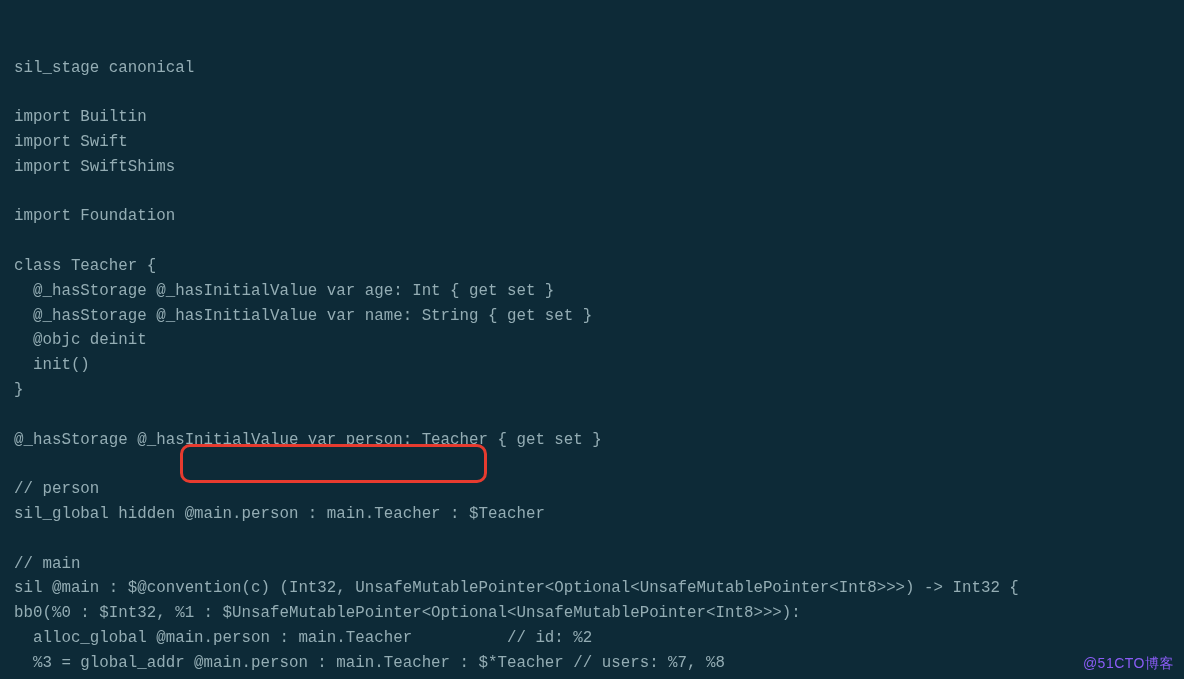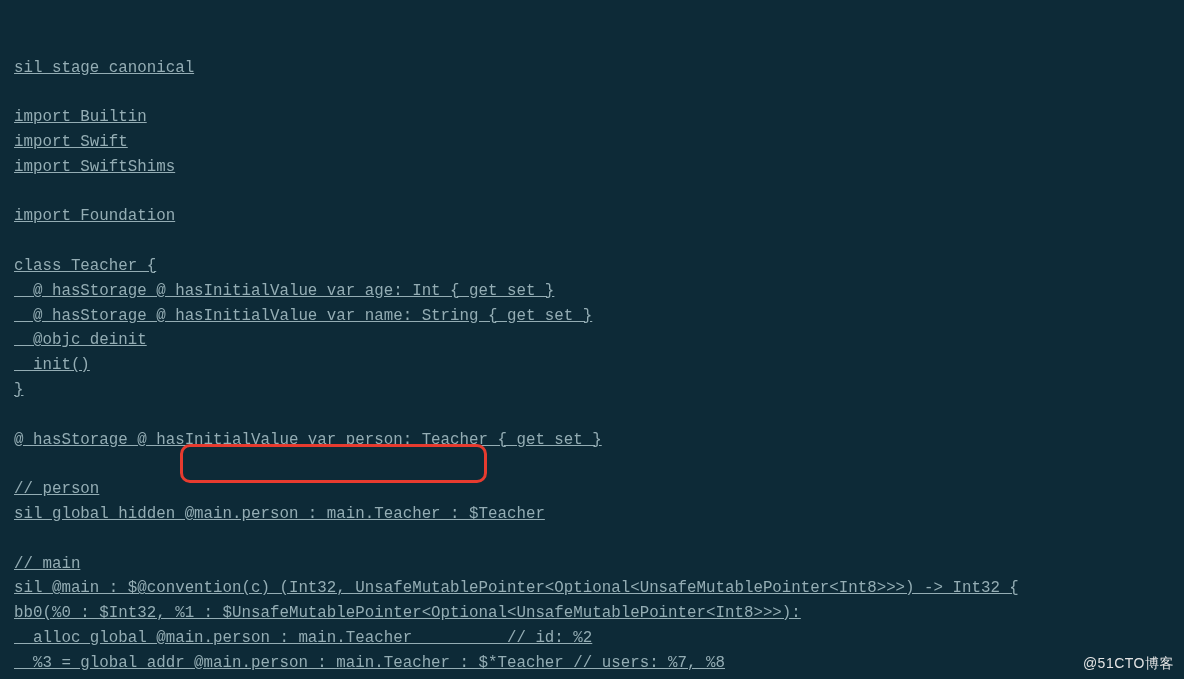--- a/index.html
+++ b/index.html
@@ -12,32 +12,32 @@
     font-family: "Menlo", "Consolas", "Courier New", monospace;
     font-size: 15.8px;
     color: #94adb4;
   }
   .editor {
     position: relative;
     padding: 6px 0 0 14px;
     line-height: 24.8px;
     white-space: pre;
   }
-  .line { height: 24.8px; text-decoration: underline; }
+  .line { height: 24.8px; }
   .highlight-box {
     position: absolute;
     border: 3px solid #e63b2f;
     border-radius: 10px;
     pointer-events: none;
   }
   .watermark {
     position: absolute;
     right: 10px;
     bottom: 6px;
-    color: #e5e5e5;
+    color: #8b5cf6;
     font-size: 14px;
     font-family: sans-serif;
     letter-spacing: 0.5px;
   }
 </style>
 </head>
 <body>
 
 <div class="editor">
   <div id="code-container"><div class="line">sil_stage canonical</div><div class="line"></div><div class="line">import Builtin</div><div class="line">import Swift</div><div class="line">import SwiftShims</div><div class="line"></div><div class="line">import Foundation</div><div class="line"></div><div class="line">class Teacher {</div><div class="line">  @_hasStorage @_hasInitialValue var age: Int { get set }</div><div class="line">  @_hasStorage @_hasInitialValue var name: String { get set }</div><div class="line">  @objc deinit</div><div class="line">  init()</div><div class="line">}</div><div class="line"></div><div class="line">@_hasStorage @_hasInitialValue var person: Teacher { get set }</div><div class="line"></div><div class="line">// person</div><div class="line">sil_global hidden @main.person : main.Teacher : $Teacher</div><div class="line"></div><div class="line">// main</div><div class="line">sil @main : $@convention(c) (Int32, UnsafeMutablePointer&lt;Optional&lt;UnsafeMutablePointer&lt;Int8&gt;&gt;&gt;) -&gt; Int32 {</div><div class="line">bb0(%0 : $Int32, %1 : $UnsafeMutablePointer&lt;Optional&lt;UnsafeMutablePointer&lt;Int8&gt;&gt;&gt;):</div><div class="line">  alloc_global @main.person : main.Teacher          // id: %2</div><div class="line">  %3 = global_addr @main.person : main.Teacher : $*Teacher // users: %7, %8</div><div class="line">  %4 = metatype $@thick Teacher.Type                // user: %6</div></div>

